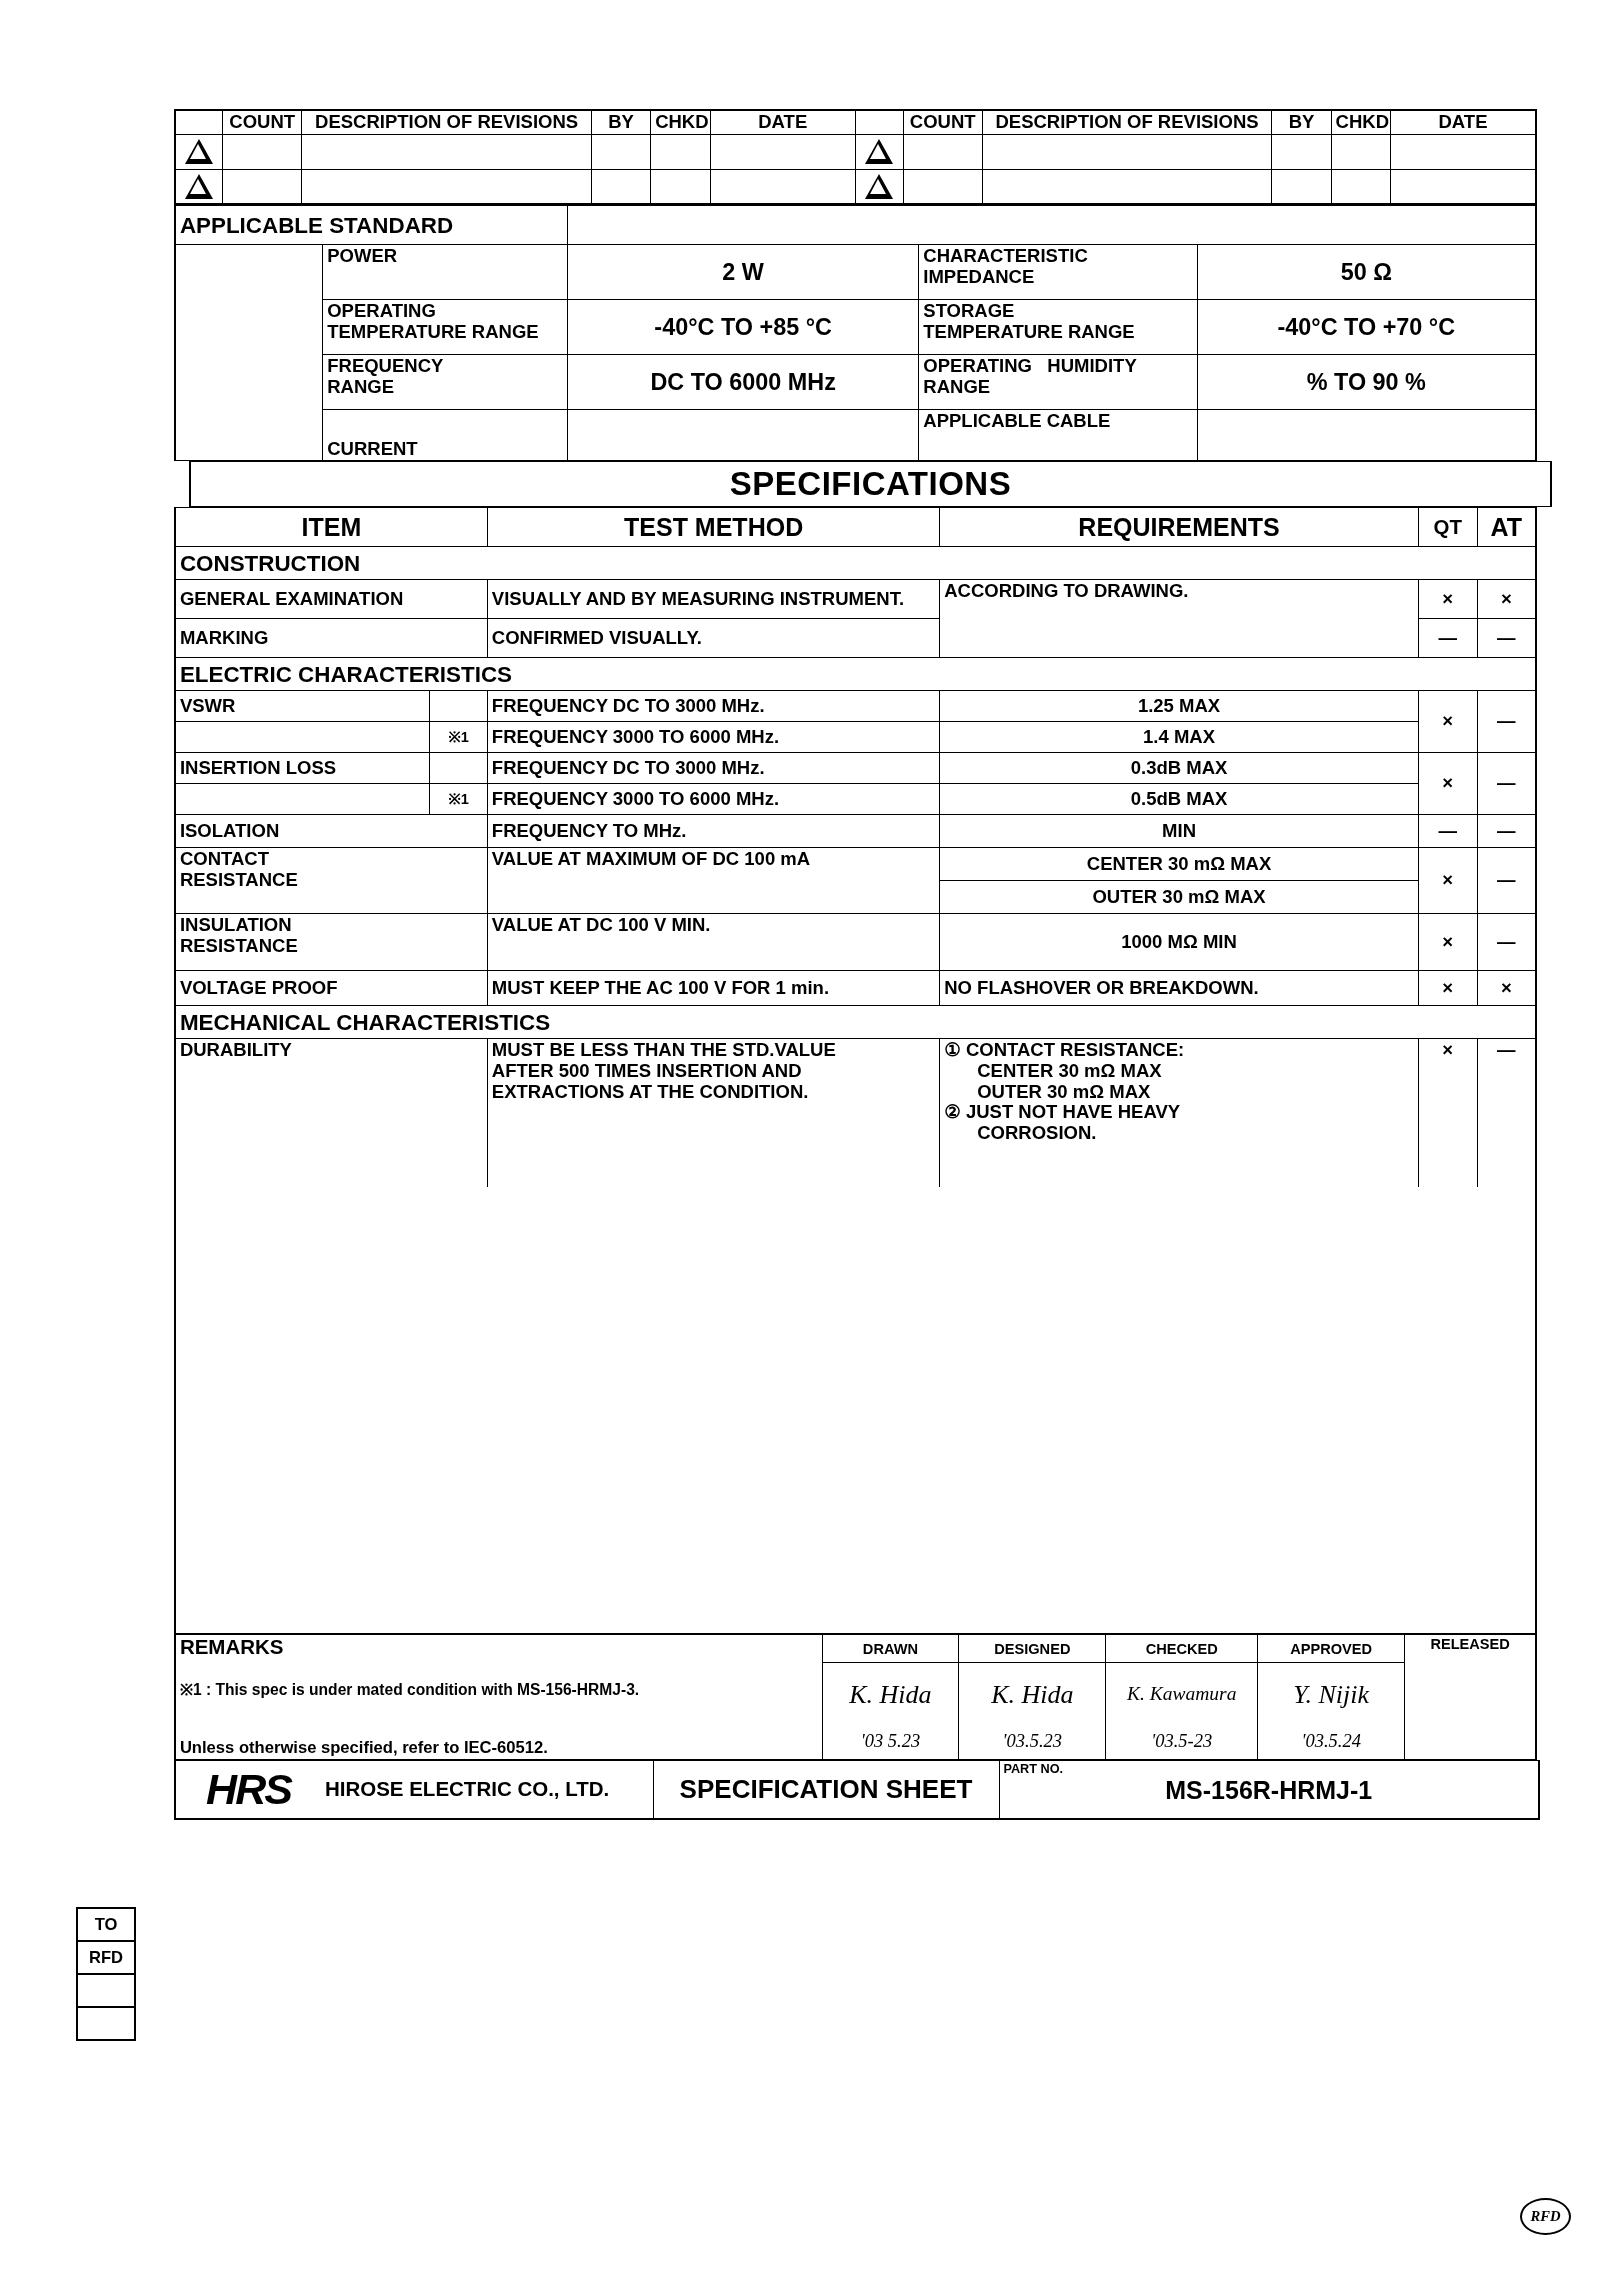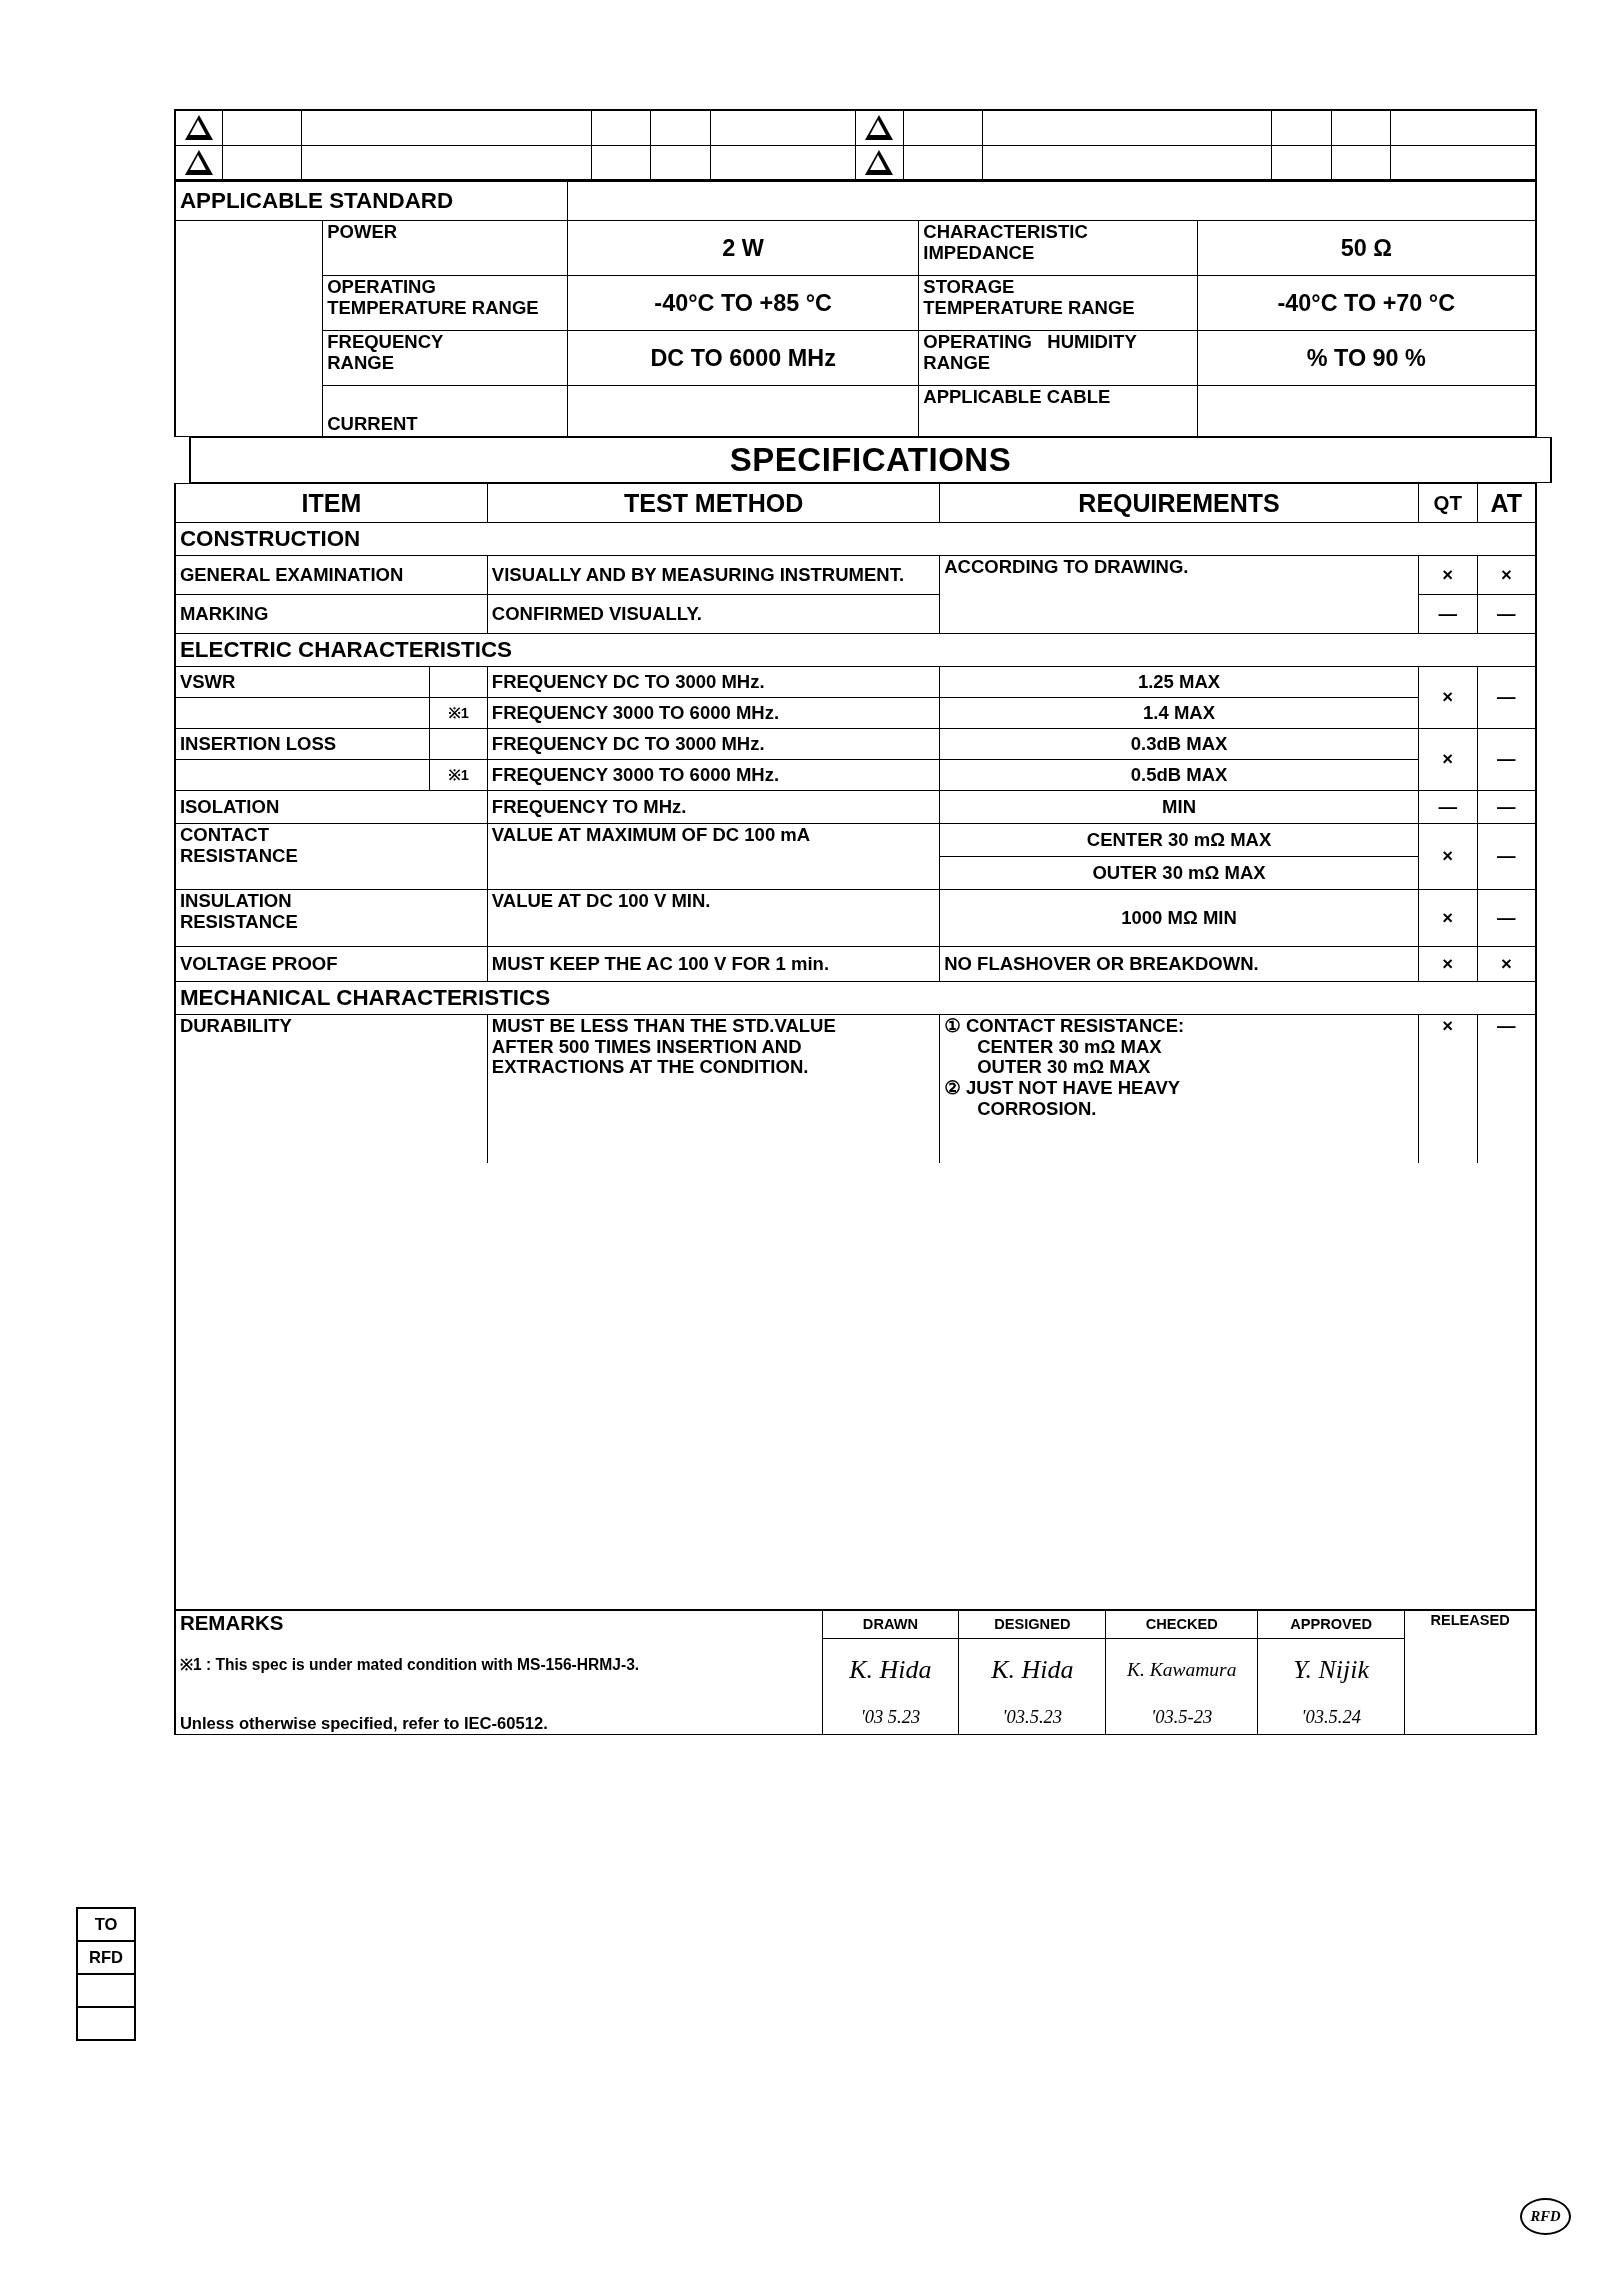--- a/index.html
+++ b/index.html
@@ -45,20 +45,34 @@
         <col style="width:51px">
         <col style="width:125px">
       <col style="width:41px">
         <col style="width:68px">
         <col style="width:249px">
         <col style="width:51px">
         <col style="width:51px">
         <col style="width:125px">
     </colgroup>
     <tbody>
+        <tr class="hdrrow">
+      <td></td>
+      <td>COUNT</td>
+      <td>DESCRIPTION OF REVISIONS</td>
+      <td>BY</td>
+      <td class="sm">CHKD</td>
+      <td>DATE</td>
+      <td></td>
+      <td>COUNT</td>
+      <td>DESCRIPTION OF REVISIONS</td>
+      <td>BY</td>
+      <td class="sm">CHKD</td>
+      <td>DATE</td>
+    </tr>
     <tr style="height:35px;">
       <td>
             <span class="tri"></span>
           </td>
       <td></td>
       <td></td>
       <td></td>
       <td></td>
       <td></td>
       <td>
@@ -304,20 +318,29 @@
 
   <table style="border-left:2.9px solid #000;border-right:2.9px solid #000;border-bottom:2.9px solid #000;">
     <colgroup>
       <col style="width:146px">
         <col style="width:332px">
         <col style="width:346px">
         <col style="width:488px">
         <col style="width:52px">
     </colgroup>
     <tbody>
+        <tr style="height:59px;">
+      <td class="ctr hrs" style="border-right:none;">HRS</td>
+      <td class="lft" style="border-left:none;font-size:20.5px;">HIROSE ELECTRIC CO., LTD.</td>
+      <td class="ctr" style="font-size:26px;">SPECIFICATION SHEET</td>
+      <td colspan="2" class="lft vtop">
+        <div class="xsm">PART NO.</div>
+        <div class="ctr" style="font-size:25px;">MS-156R-HRMJ-1</div>
+      </td>
+    </tr>
   </tbody>
     </table>
 
 </div>
 
 <div class="leftstubs">
   <div>TO</div>
   <div>RFD</div>
   <div></div>
   <div></div>

